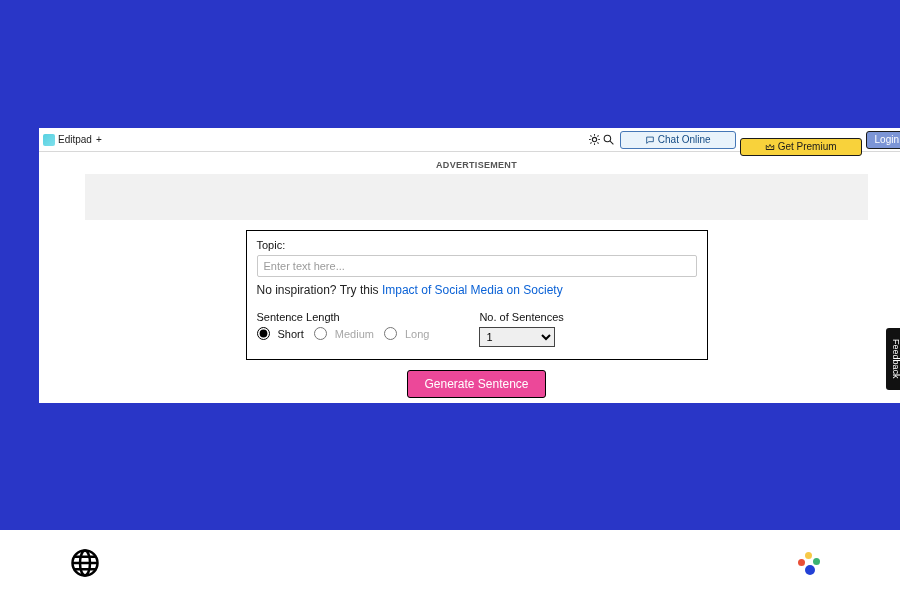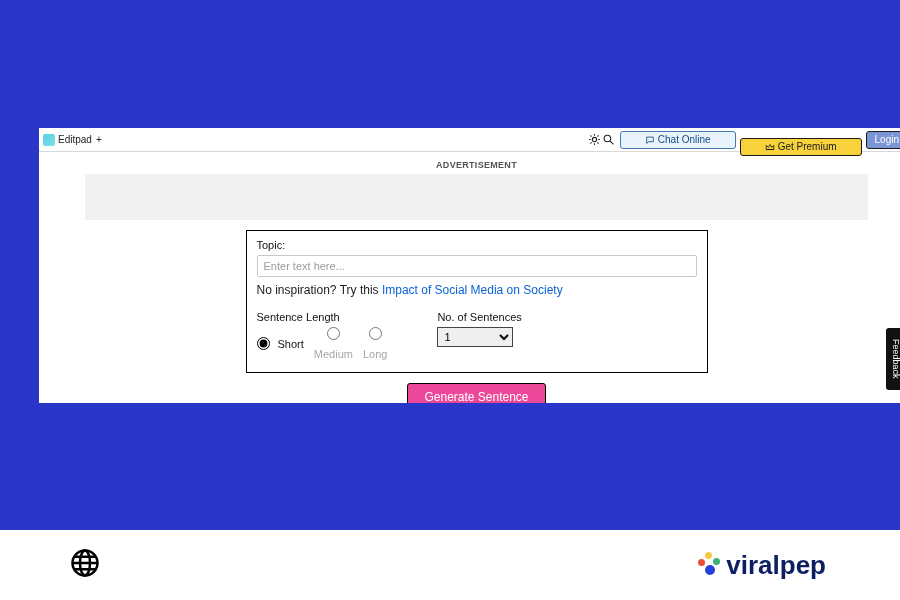--- a/index.html
+++ b/index.html
@@ -65,21 +65,21 @@
   }
   .topic-input::placeholder { color: #9b9b9b; }
   .inspire { font-size: 12px; color: #222; margin-top: 6px; }
   .inspire a { color: #0b62d6; text-decoration: none; }
 
   .controls-row { display: flex; gap: 50px; margin-top: 14px; }
   .col .sub-lbl { font-size: 11px; color: #111; margin-bottom: 4px; display: block; }
   .radios { display: flex; gap: 10px; font-size: 11px; color: #111; }
   .radios label { display: flex; align-items: center; gap: 8px; }
   .radios input { margin: 0; accent-color: #000; }
-  .radios .disabled { color: #a7a7a7; flex-direction: column; }
+  .radios .disabled { color: #a7a7a7; }
   .num-select {
     width: 76px; height: 20px; border: 1px solid #444;
     font-size: 11px; padding: 0 2px;
   }
 
   .gen-btn {
     display: block; margin: 10px auto 0 auto;
     background: #ec4899; color: #fff;
     border: 1.5px solid #000;
     font-size: 12px; padding: 6px 16px;
@@ -238,15 +238,14 @@
     </svg>
   </span>
   <span class="footer-spacer"></span>
   <span class="viralpep-logo">
     <span class="viralpep-mark">
       <span class="dot dc1"></span>
         <span class="dot dc2"></span>
       <span class="dot dc3"></span>
         <span class="dot dc4"></span>
     </span>
-    <span>viralpep</span>
   </span>
 </div>
 
 </body></html>

